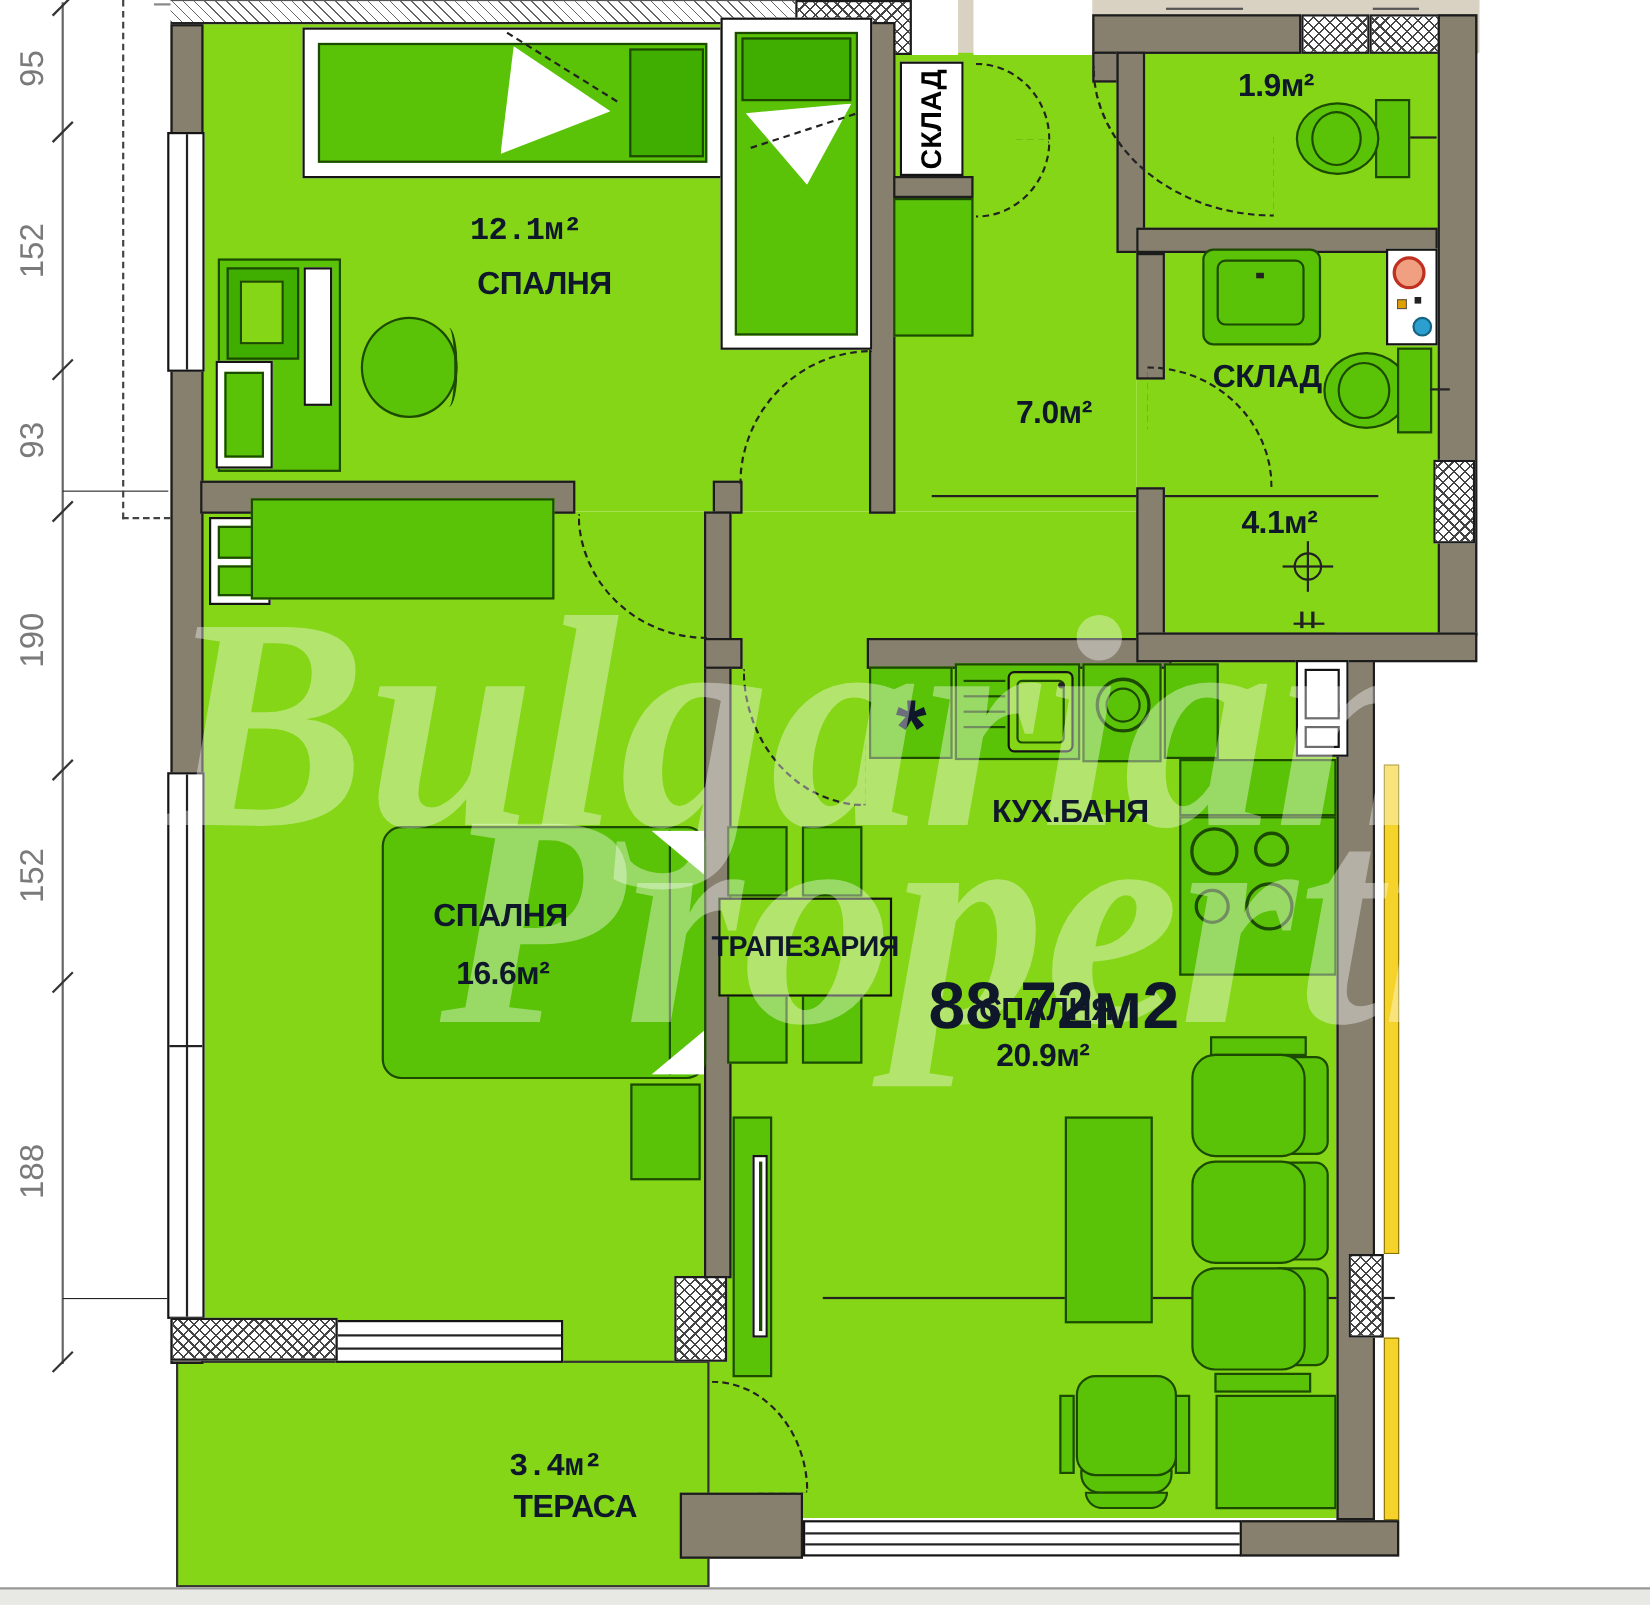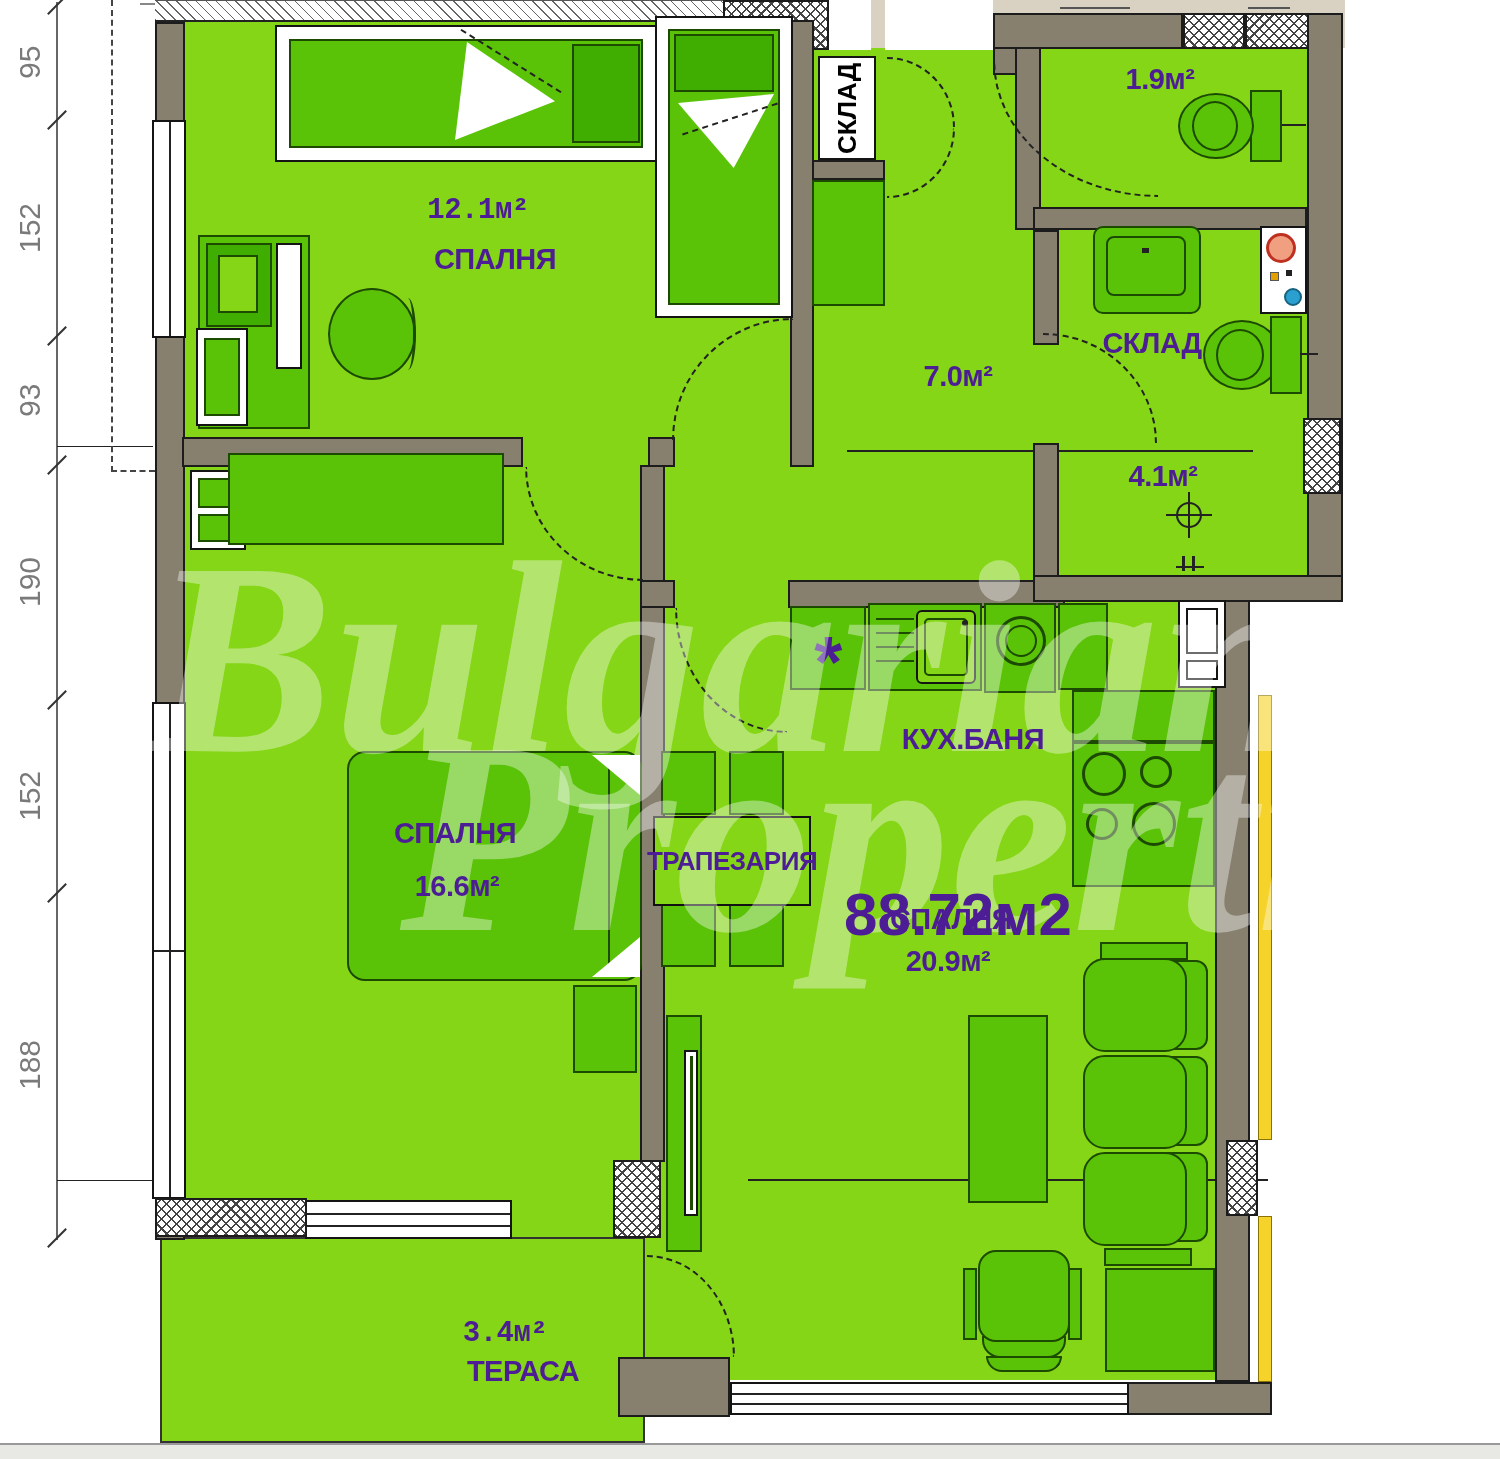--- a/index.html
+++ b/index.html
@@ -25,21 +25,21 @@
   .wbox{background:#fff;border:2px solid #141414;}
   .ln{position:absolute;background:#1c4a00;}
   .lnk{position:absolute;background:#222;}
   .r50{border-radius:50%;}
   
   .arc-bl{border-left:2px dashed #222;border-bottom:2px dashed #222;border-bottom-left-radius:100% 100%;}
   .arc-tl{border-left:2px dashed #222;border-top:2px dashed #222;border-top-left-radius:100% 100%;}
   .arc-tr{border-right:2px dashed #222;border-top:2px dashed #222;border-top-right-radius:100% 100%;}
   .arc-br{border-right:2px dashed #222;border-bottom:2px dashed #222;border-bottom-right-radius:100% 100%;}
   
-  .lbl{position:absolute;transform:translate(-50%,-50%);font-weight:bold;color:#4c1d95;
+  .lbl{position:absolute;transform:translate(-50%,-50%);font-weight:bold;color:#0f172a;
        white-space:nowrap;font-size:29px;letter-spacing:-0.5px;z-index:60;}
   .lbl.sm{font-size:26px;}
   .lbl.lg{font-size:35px;letter-spacing:1px;}
   .lbl.serif{font-family:Liberation Sans, sans-serif;font-size:60px;letter-spacing:0;margin-top:40px;}
   .vtext{writing-mode:vertical-rl;transform:rotate(180deg);display:flex;align-items:center;justify-content:center;}
   .dim{position:absolute;color:#7a7a7a;font-size:30px;z-index:3;}
   .tick{position:absolute;width:26px;height:2px;background:#333;transform:rotate(-45deg);z-index:4;}
   .wm{position:absolute;z-index:55;color:rgba(255,255,255,0.38);font-family:"Liberation Serif",serif;
       font-style:italic;font-weight:bold;font-size:275px;line-height:1;pointer-events:none;white-space:nowrap;}
 </style>

